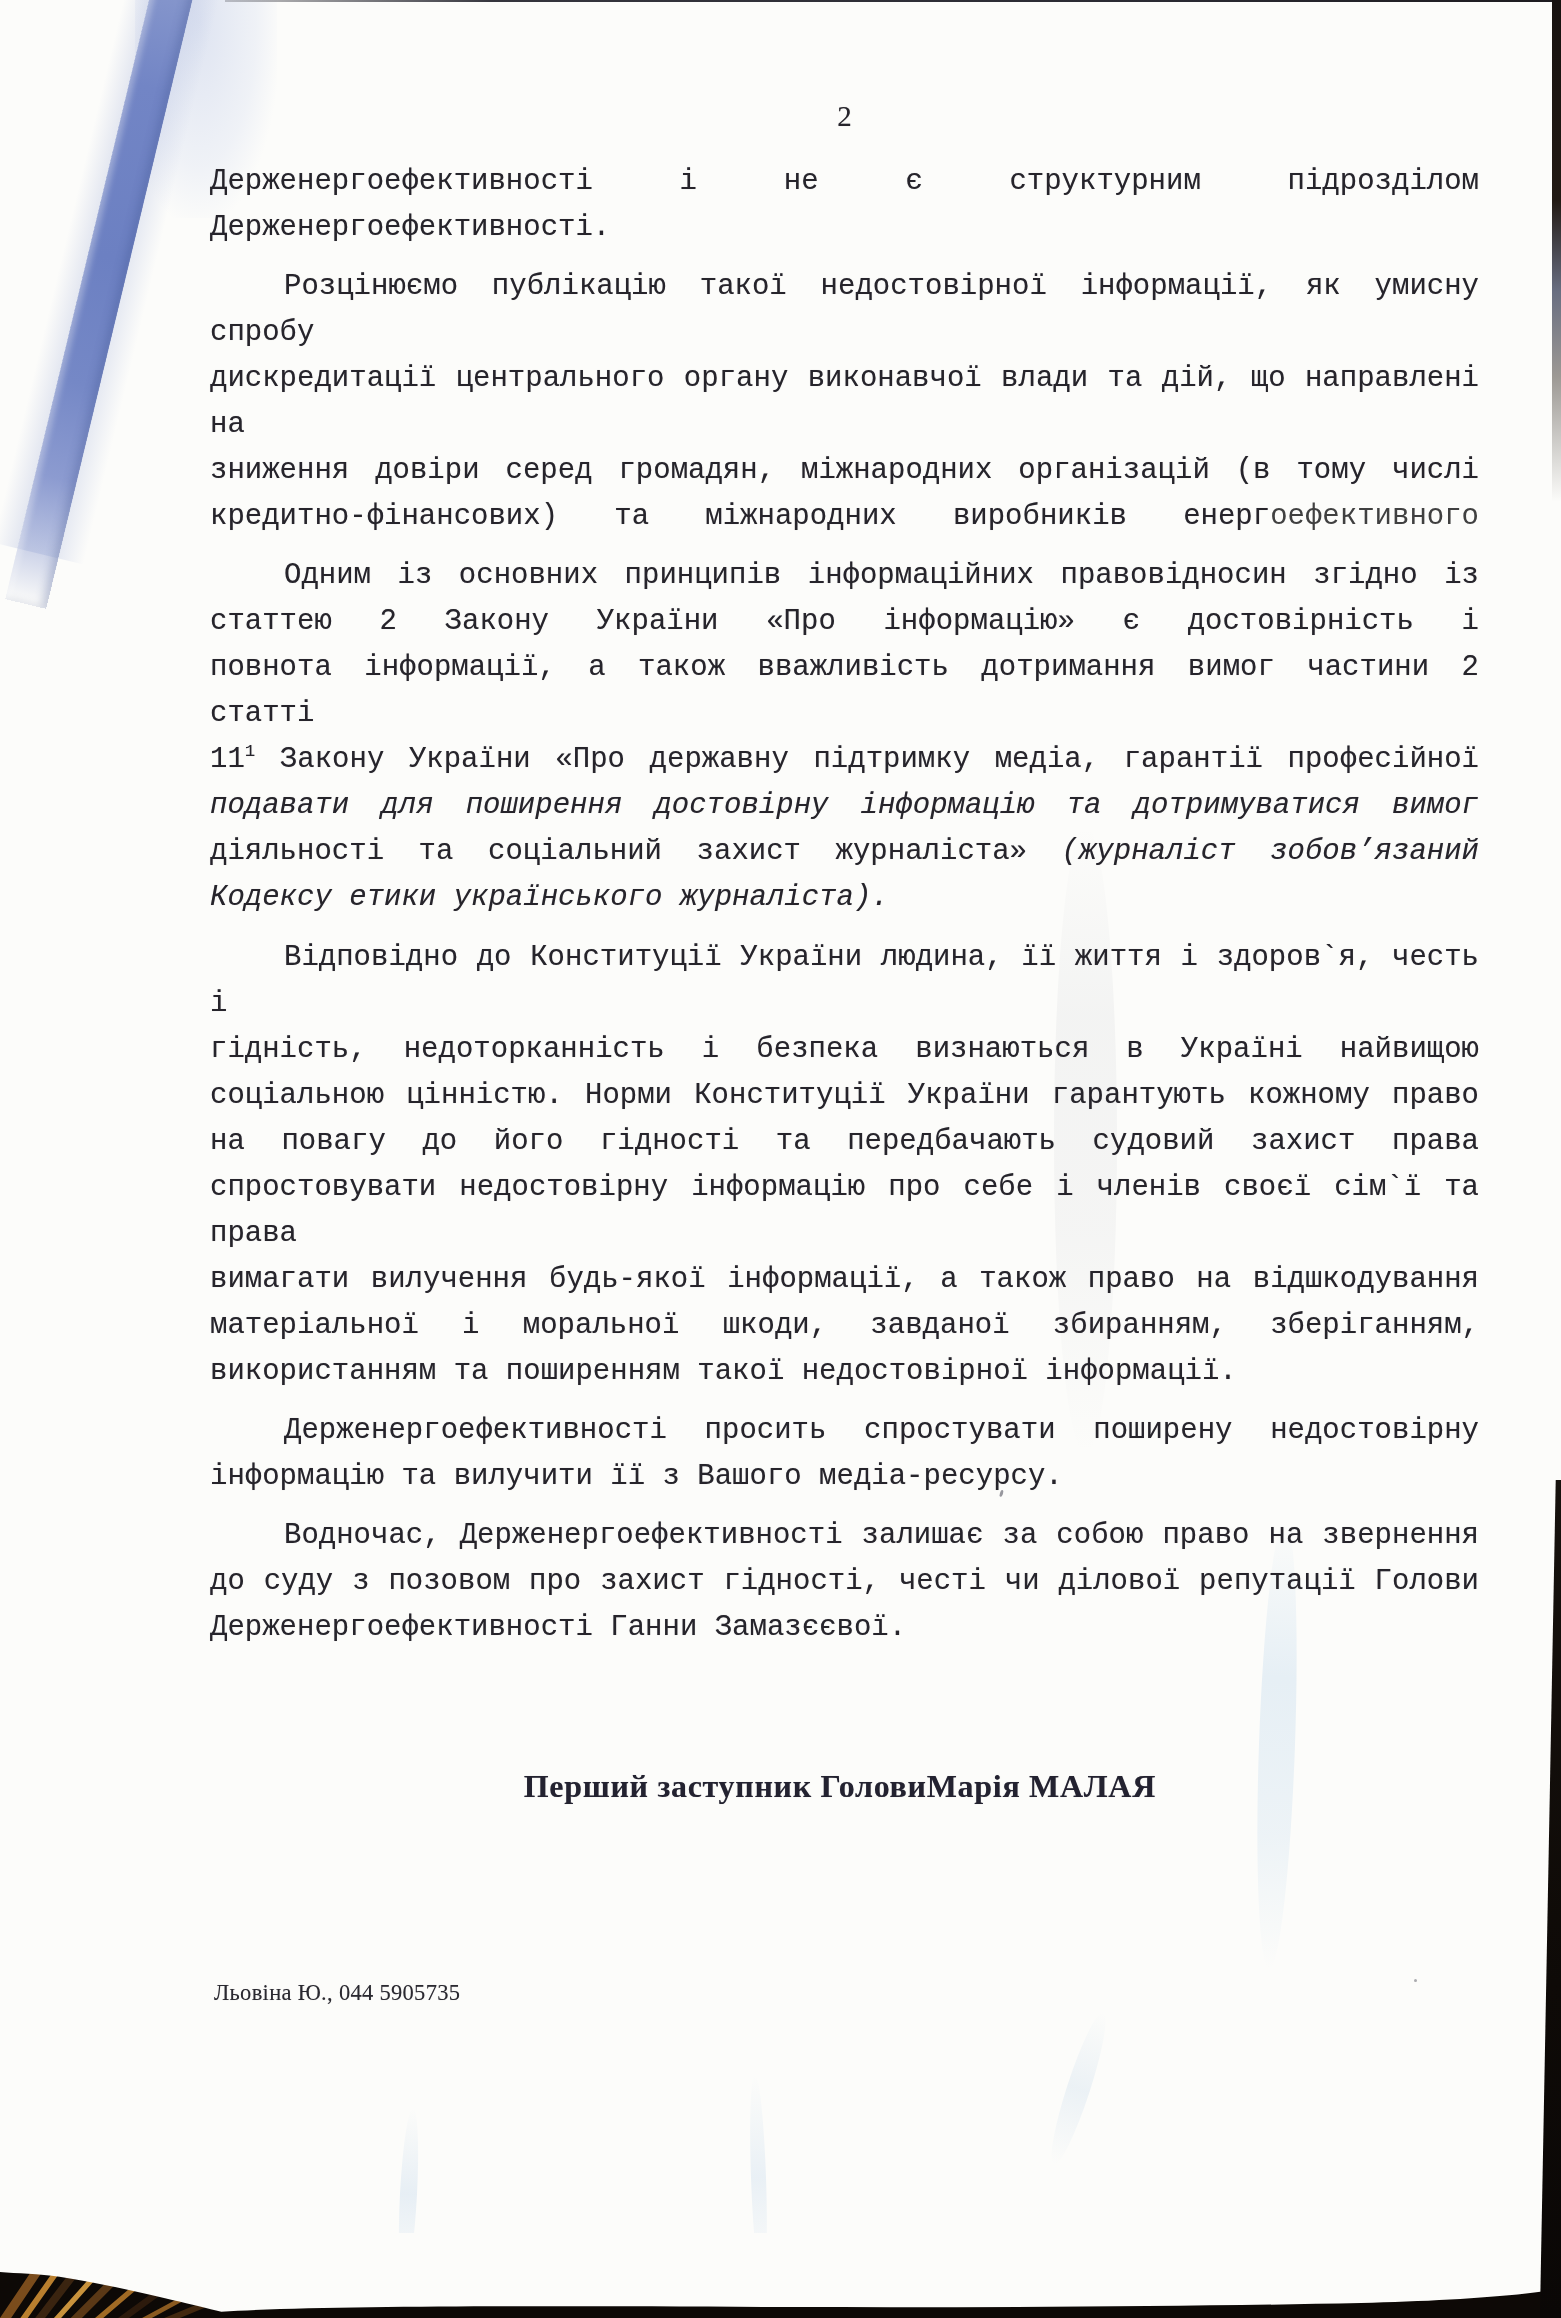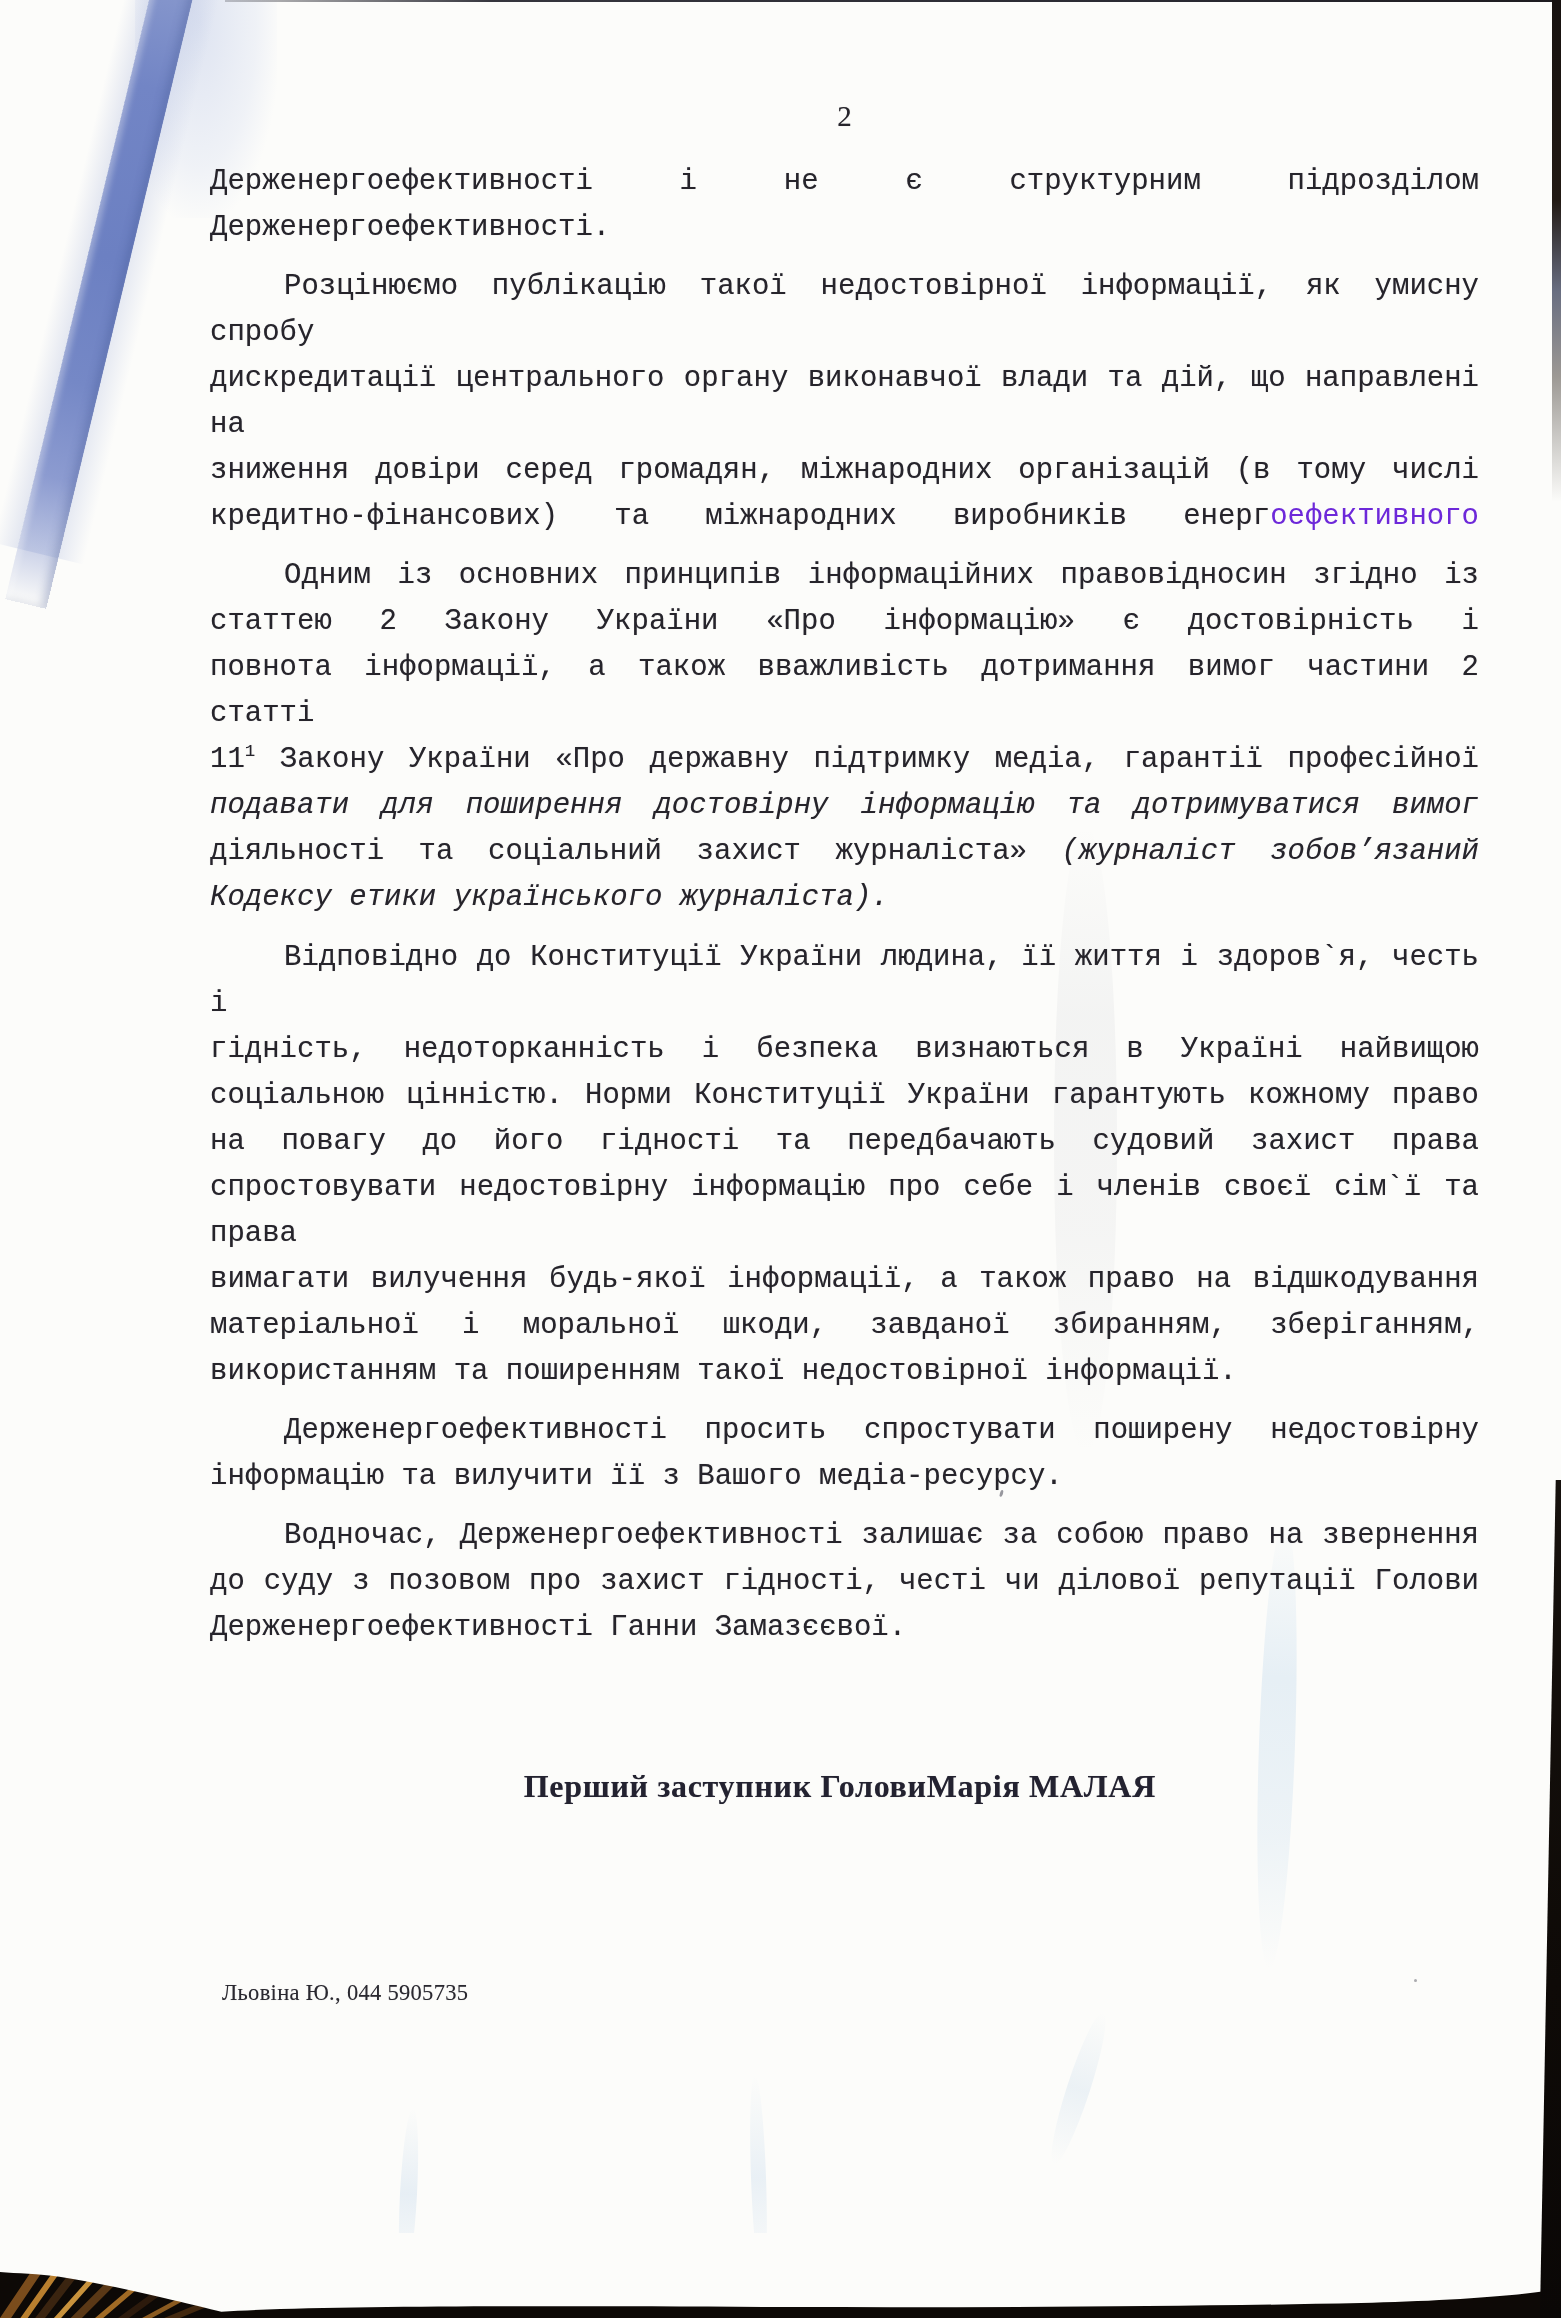--- a/index.html
+++ b/index.html
@@ -79,34 +79,33 @@
     text-shadow: 0 0 0.7px rgba(35,33,45,.35);
     z-index: 6;
   }
   .page-num { text-align: center; margin-bottom: 20px; }
   .para { margin-bottom: 13.2px; }
   .line { white-space: normal; font-family: Liberation Mono, monospace; }
   .line.justify { text-align: justify; text-align-last: justify; }
   .line.indent { text-indent: 74px; }
   .italic { font-style: italic; }
   .sup { vertical-align: super; font-size: .6em; line-height: 0; }
-  .faded { color: #6d28d9; text-shadow: none; }
+  .faded { color: #404040; text-shadow: none; }
 
   .sig-row {
     display: flex; justify-content: center; align-items: baseline;
     margin-top: 112px; padding-right: 9.3px;
     font-weight: 700; font-size: 32px; letter-spacing: 0.7px;
     color: #232230;
   }
   .footer-note {
     position: absolute; left: 214px; top: 1980px;
     font-size: 22.5px; color: #2a2930; letter-spacing: 0.3px;
     text-shadow: 0 0 0.7px rgba(35,33,45,.3);
     z-index: 6;
-    margin-left: 8px;
   }
 </style>
 </head>
 <body>
 
 <div class="page">
 
   <div class="fold-halo"></div>
   <div class="fold-wrap">
     <div class="fold-soft"></div>

